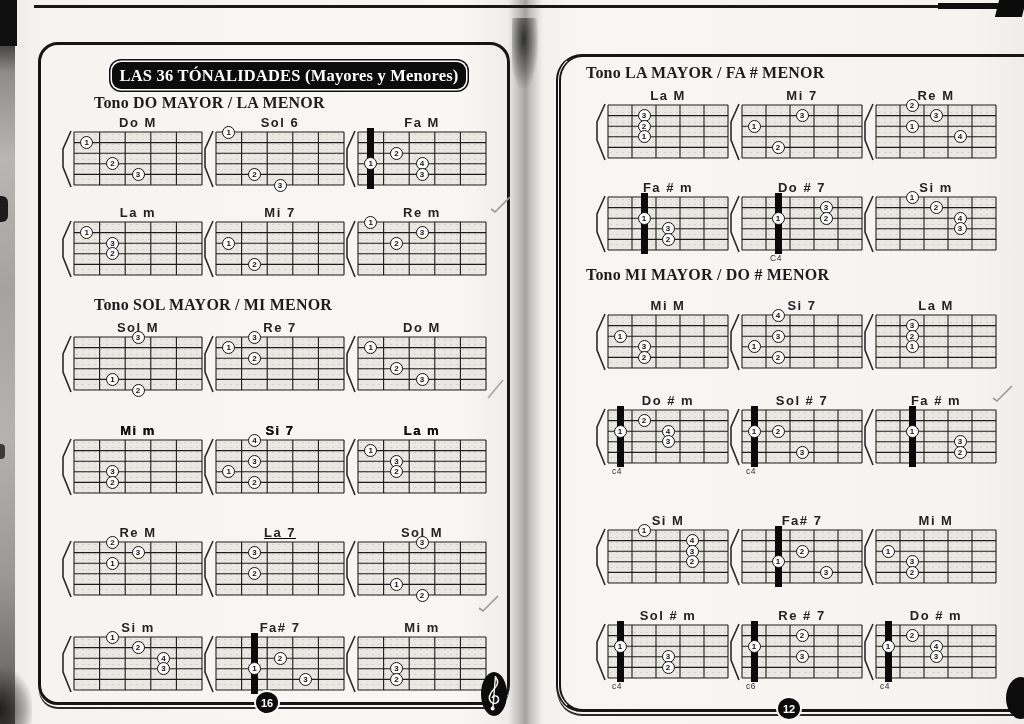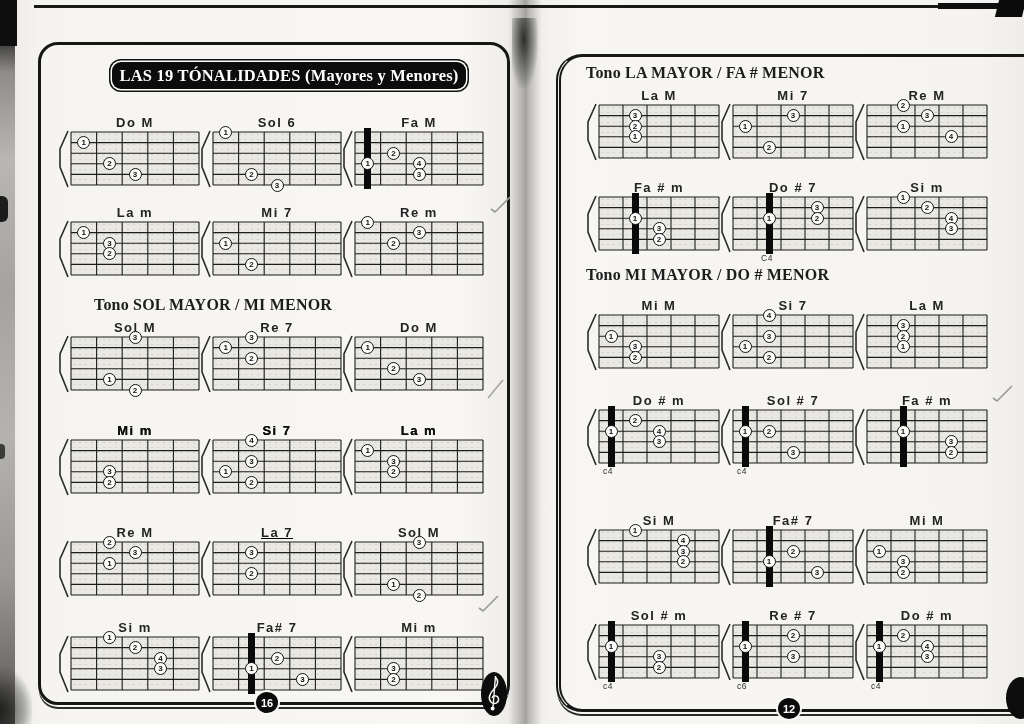--- a/index.html
+++ b/index.html
@@ -30,21 +30,21 @@
     box-shadow:0 3px 0 -1px #f6f5f2,0 5px 0 -1px #2b2b2b;}
   .frame-right{left:556px;top:54px;width:520px;height:652px;border-radius:26px 0 0 26px;
     border-left:5px double #161616;box-shadow:0 3px 0 -1px #f6f5f2,0 5px 0 -1px #2b2b2b;}
   
   .title-banner{position:absolute;left:112px;top:62px;width:354px;height:27px;background:#0c0c0c;
     border-radius:9px;color:#fff;font:700 16.5px "Liberation Serif",serif;text-align:center;
     line-height:27px;letter-spacing:.2px;z-index:3;box-shadow:0 0 0 1.5px #fff,0 0 0 3px #111;}
   
   .sec-heading{position:absolute;font:600 16px "Liberation Serif",serif;color:#1d1d1d;
     letter-spacing:.2px;white-space:nowrap;z-index:2;}
-  .chord-row{position:absolute;display:flex;justify-content:flex-start;z-index:2;}
+  .chord-row{position:absolute;display:flex;justify-content:center;z-index:2;}
   .chord{position:relative;}
   .clabel{text-align:center;font:700 13px "Liberation Sans",sans-serif;letter-spacing:1.5px;
     color:#232323;height:17px;padding-left:12px;white-space:nowrap;}
   .clabel.heavy{color:#0d0d0d;text-shadow:0 0 .6px #000;}
   .cbody{position:relative;height:54px;}
   .bracket{position:absolute;left:0;top:-3px;width:12px;height:60px;}
   .grid{position:absolute;left:13px;top:0;height:53px;background-color:#e9e8e3;
     background-image:radial-gradient(rgba(95,95,88,.17) 1px,transparent 1.3px);background-size:6px 5px;}
   .grid svg{position:absolute;left:0;top:0;overflow:visible;}
   .barre{position:absolute;top:-4px;width:7px;height:61px;background:#0a0a0a;z-index:2;}
@@ -88,33 +88,34 @@
   <svg class="mark" style="left:478px;top:595px" width="22" height="20">
       <polyline points="1,13 5,16 20,1" fill="none" stroke="#9a9a98" stroke-width="1.6"></polyline>
     </svg>
   <svg class="mark" style="left:992px;top:385px" width="22" height="20">
       <polyline points="1,13 5,16 20,1" fill="none" stroke="#9a9a98" stroke-width="1.6"></polyline>
     </svg>
 
   <div class="frame frame-left"></div>
   <div class="frame frame-right"></div>
 
-  <div class="title-banner">LAS 19 TÓNALIDADES (Mayores y Menores)</div>
+  <div class="title-banner">LAS 36 TÓNALIDADES (Mayores y Menores)</div>
 
   <div class="badge badge-16">16</div>
   <div class="badge badge-17">12</div>
 
   <svg class="clef clef-left" width="28" height="46" viewBox="0 0 28 46">
     <ellipse cx="14" cy="23" rx="13" ry="22" fill="#0c0c0c"></ellipse>
     <path d="M15.5 6 C19 10 18 14 14 18 C9 23 8 28 11 31 C14 34 19 32 18.5 28 C18 24 13 24 12 27" fill="none" stroke="#f5f5f2" stroke-width="1.5"></path>
     <line x1="15.5" y1="5" x2="13" y2="36" stroke="#f5f5f2" stroke-width="1.4"></line>
     <circle cx="12.6" cy="37.5" r="2" fill="#f5f5f2"></circle>
   </svg>
   <div class="clef clef-right"></div>
 
+<div class="sec-heading" style="left: 94px; top: 94px;">Tono DO MAYOR / LA MENOR</div>
     <div class="chord-row" style="left: 58px; top: 115px; width: 432px;">
       <div class="chord" style="width: 142px;">
         <div class="clabel">Do M</div>
         <div class="cbody">
           <div class="bracket"><svg width="12" height="60" viewBox="0 0 12 60">
               <polyline points="10,2 2,20 2,38 10,58" fill="none" stroke="#2b2b2b" stroke-width="1.6"></polyline>
             </svg></div>
           <div class="grid" style="width: 128px;">
             <svg width="128" height="53">
               <line x1="0" y1="0" x2="128" y2="0" stroke="#1c1c1c" stroke-width="1.1"></line>

